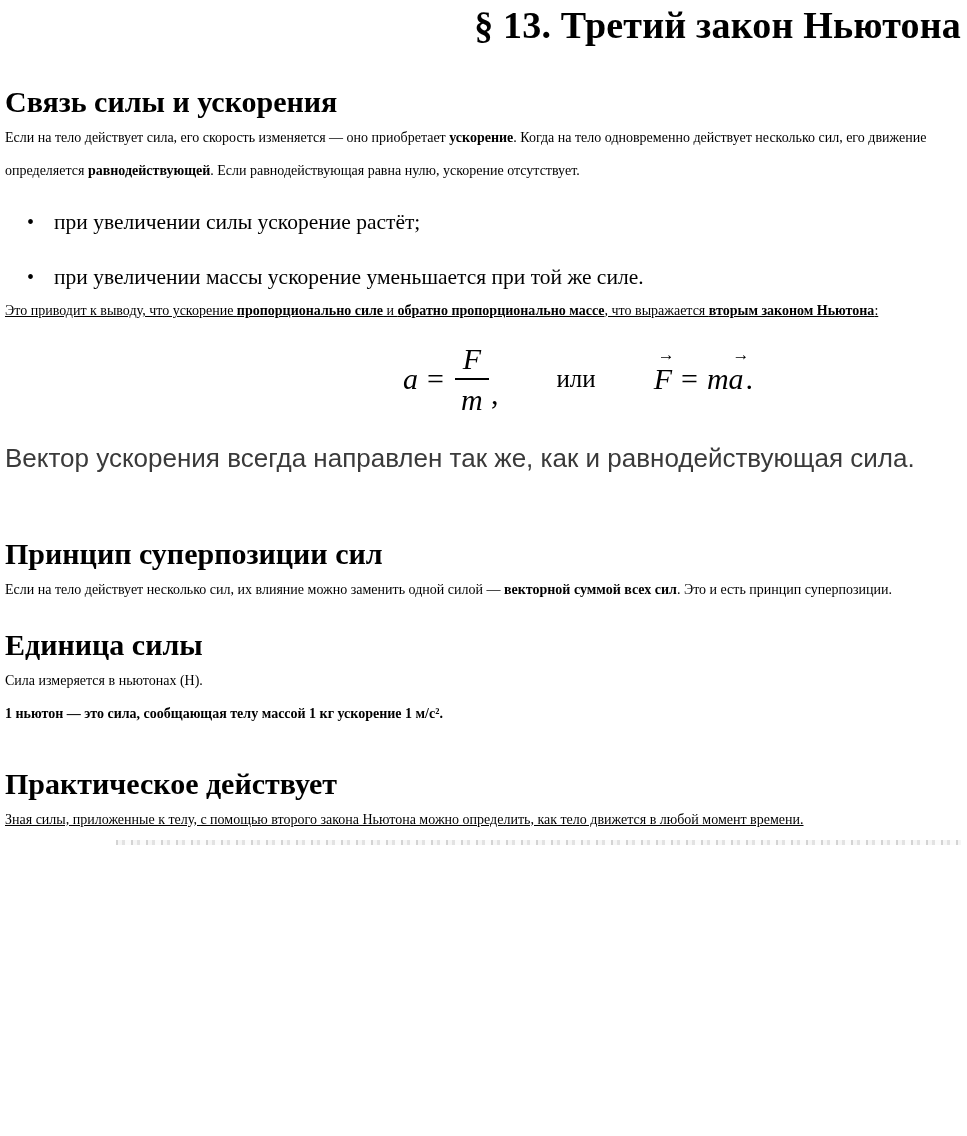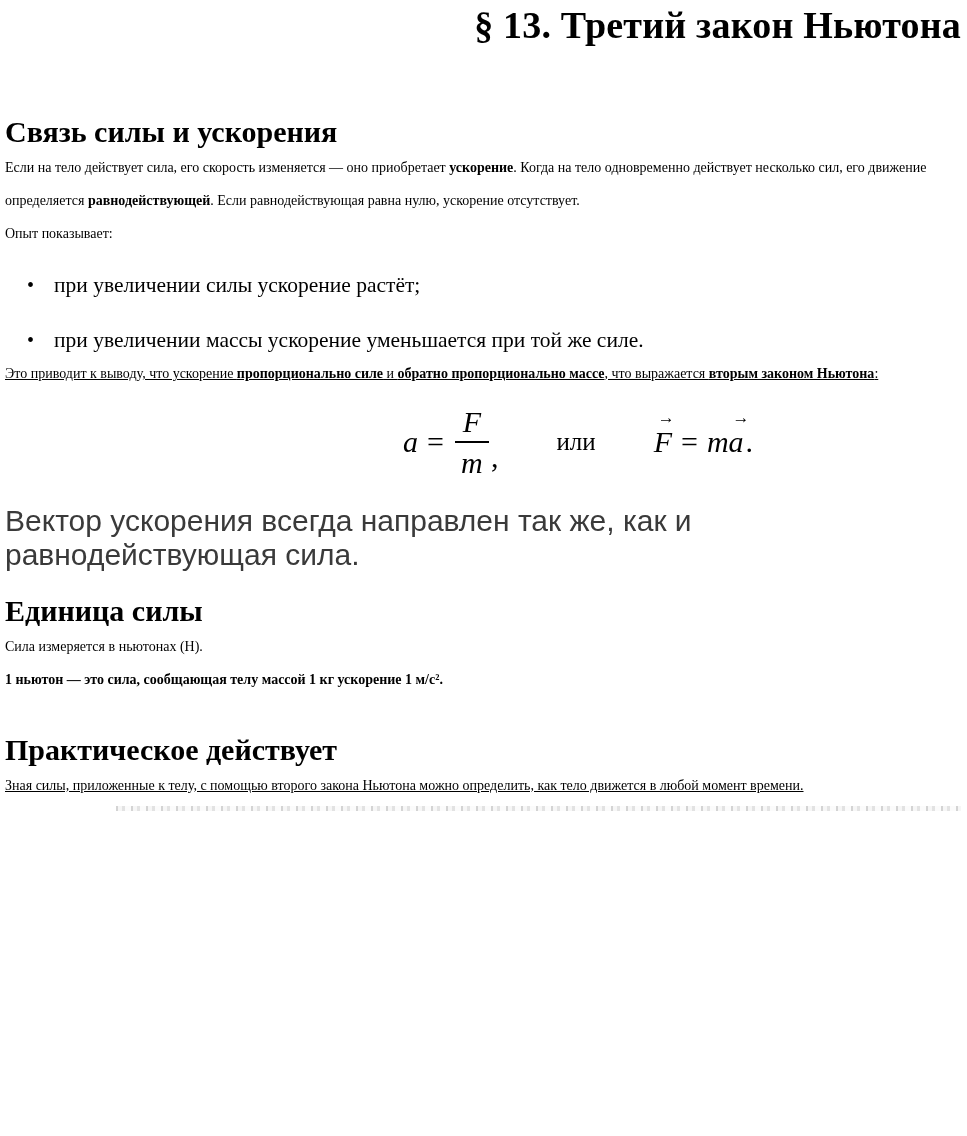--- a/index.html
+++ b/index.html
@@ -24,21 +24,21 @@
     font-weight: bold;
     letter-spacing: 0.2px;
     text-align: right;
   }
   h2 {
     margin: 0;
     font-size: 30px;
     line-height: 38px;
     font-weight: bold;
   }
-  .mt-sec1 { margin-top: 66px; }
+  .mt-sec1 { margin-top: 36px; }
   .mt-superposition { margin-top: 60px; }
   .mt-unit { margin-top: 20px; }
   .mt-practical { margin-top: 35px; }
   p.body {
     margin: 0;
     font-size: 14px;
     line-height: 33px;
     max-width: 956px;
   }
   .b { font-weight: bold; }
@@ -118,21 +118,21 @@
     position: absolute;
     top: -16px;
     left: 4px;
     font-size: 17px;
     font-style: normal;
     line-height: 1;
   }
   .caption {
     margin: 16px 0 0 0;
     font-family: "Liberation Sans", sans-serif;
-    font-size: 30px;
+    font-size: 26px;
     line-height: 34px;
     color: #3a3a3a;
   }
   .unit-line { display: block; }
   .cutoff-remnant {
     margin: 4px 0 0 111px;
     width: 845px;
     height: 5px;
     background: repeating-linear-gradient(90deg,
       #a8a8a8 0 2px, #ededed 2px 6px, #c6c6c6 6px 9px, #f7f7f7 9px 15px);
@@ -144,21 +144,20 @@
 
 <main>
 
   <h1>§ 13. Третий закон Ньютона</h1>
 
   <section>
     <h2 class="mt-sec1">Связь силы и ускорения</h2>
 
     <p class="body p-intro"><span>Если на тело действует сила, его скорость изменяется — оно приобретает </span><span class="b">ускорение</span><span>. Когда на тело одновременно действует несколько сил, его движение определяется </span><span class="b">равнодействующей</span><span>. Если равнодействующая равна нулю, ускорение отсутствует.</span></p>
 
-    <p class="body p-exp">Опыт показывает:</p>
 
     <ul class="bullets">
       <li>
           <span class="bullet-dot">•</span>
           <span>при увеличении силы ускорение растёт;</span>
         </li>
       <li>
           <span class="bullet-dot">•</span>
           <span>при увеличении массы ускорение уменьшается при той же силе.</span>
         </li>
@@ -183,20 +182,24 @@
           <span class="eq">=</span>
           <span class="sym">m</span>
           <span class="vec"><span class="arr">→</span><span class="sym">a</span></span>
           <span class="period">.</span>
         </span>
     </div>
 
     <p class="caption">Вектор ускорения всегда направлен так же, как и равнодействующая сила.</p>
   </section>
 
+  <section>
+    <h2 class="mt-superposition">Принцип суперпозиции сил</h2>
+    <p class="body p-super"><span>Если на тело действует несколько сил, их влияние можно заменить одной силой — </span><span class="b">векторной суммой всех сил</span><span>. Это и есть принцип суперпозиции.</span></p>
+  </section>
 
   <section>
     <h2 class="mt-unit">Единица силы</h2>
     <p class="body p-unit">
         <span class="unit-line">Сила измеряется в ньютонах (Н).</span>
         <span class="unit-line b">1 ньютон — это сила, сообщающая телу массой 1 кг ускорение 1 м/с².</span>
       </p>
   </section>
 
   <section>

